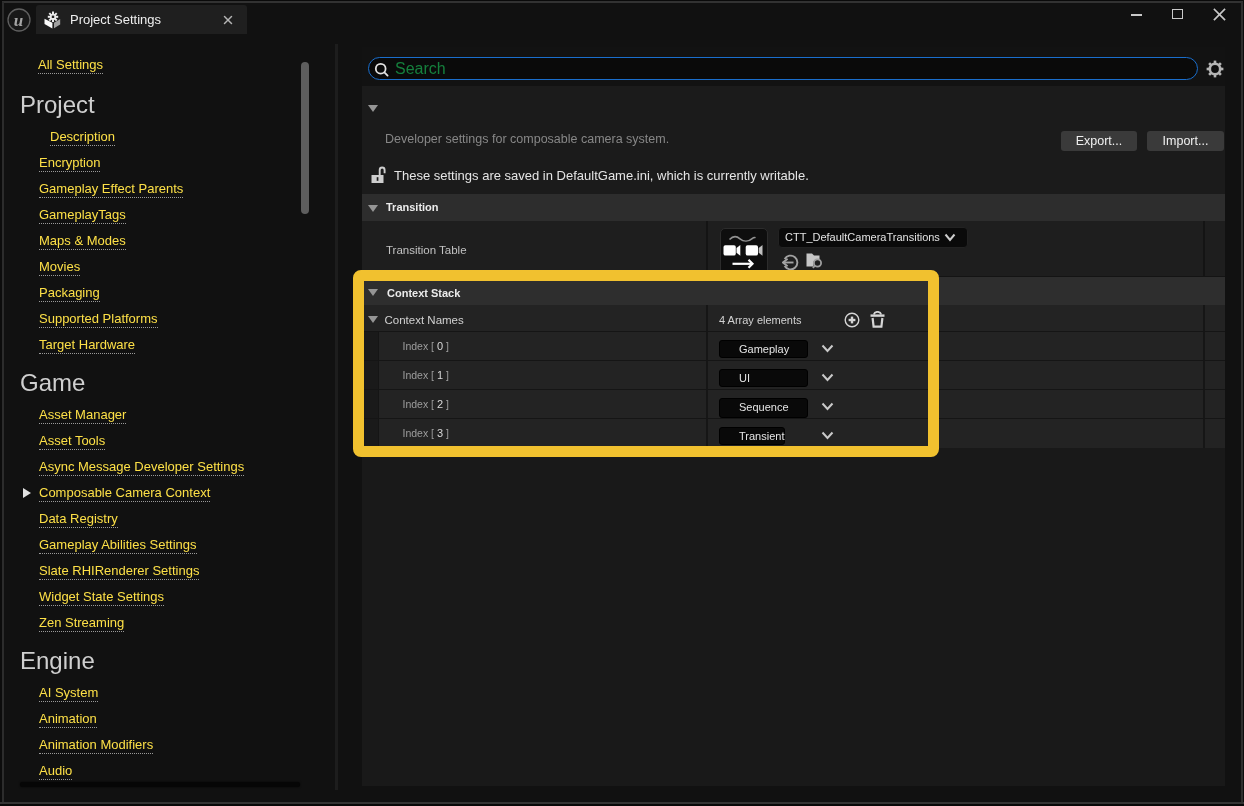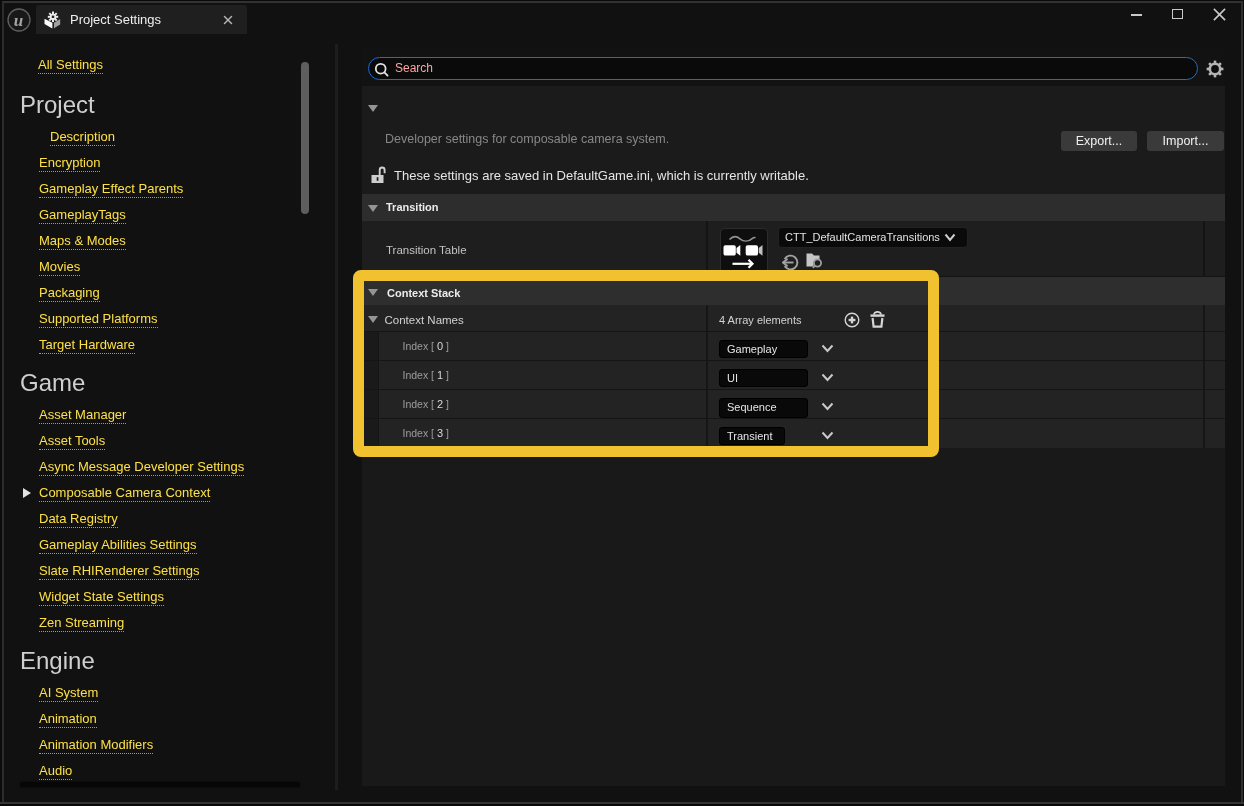--- a/index.html
+++ b/index.html
@@ -9,21 +9,21 @@
          background:#111111; }
   .abs { position:absolute; }
   .link { color:#fde047; font-size:13px; line-height:16px;
           border-bottom:1px dotted #9a9a9a; display:inline-block; white-space:nowrap; }
   .shead { color:#cfcfcf; font-size:24px; line-height:28px; white-space:nowrap; }
   .tri-d { width:0; height:0; border-left:5.5px solid transparent;
            border-right:5.5px solid transparent; border-top:7px solid #959595; }
   .row-label { font-size:11.5px; color:#c2c2c2; line-height:15px; white-space:nowrap; }
   .hdr-label { font-size:11px; font-weight:bold; color:#ececec; line-height:15px; white-space:nowrap; }
   .inbox { background:#090909; border:1px solid #000; border-radius:3px;
-           color:#e5e5e5; font-size:11px; line-height:16px; padding-left:7px; }
+           color:#e5e5e5; font-size:11px; line-height:16px; padding-left:19px; }
 </style>
 </head>
 <body>
 <div id="win">
 
   <svg class="abs" style="left:7px;top:8px" width="24" height="24" viewBox="0 0 24 24">
     <circle cx="12" cy="12" r="11" fill="#181818" stroke="#606060" stroke-width="1.3"></circle>
     <text x="11.5" y="18" font-family="Liberation Serif" font-style="italic" font-weight="bold" font-size="17" fill="#a5a5a5" text-anchor="middle">u</text>
   </svg>
 
@@ -98,21 +98,21 @@
   <div class="abs" style="left:362px;top:221px;width:863px;height:56px;background:#1e1e1e;border-bottom:1px solid #141414"></div>
   <div class="abs" style="left:362px;top:277px;width:863px;height:28px;background:#2e2e2e"></div>
   <div class="abs" style="left:362px;top:305px;width:863px;height:142.5px;background:#232323"></div>
   <div class="abs" style="left:362px;top:447.5px;width:863px;height:338.5px;background:#191919"></div>
 
   <div class="abs" style="left:368px;top:57px;width:830px;height:23px;background:#0a0a0a;border:1.5px solid #1a6ecc;border-radius:12px"></div>
   <svg class="abs" style="left:374px;top:61.5px" width="15" height="15" viewBox="0 0 15 15">
     <circle cx="6.7" cy="6.7" r="4.9" fill="none" stroke="#e2e2e2" stroke-width="1.8"></circle>
     <line x1="10.4" y1="10.4" x2="13.6" y2="13.6" stroke="#e2e2e2" stroke-width="1.8" stroke-linecap="round"></line>
   </svg>
-  <div class="abs" style="left:395px;top:57px;height:23px;line-height:23px;font-size:12px;color:#fca5a5">Search</div>
+  <div class="abs" style="left:395px;top:57px;height:23px;line-height:23px;font-size:16px;color:#15803d">Search</div>
   <svg class="abs" style="left:1206px;top:60px" width="18" height="18" viewBox="0 0 18 18">
     <g fill="#b5b5b5">
       <circle cx="9" cy="9" r="5.2" fill="none" stroke="#b5b5b5" stroke-width="2.6"></circle>
       <g stroke="#b5b5b5" stroke-width="2.6">
         <line x1="9" y1="0.6" x2="9" y2="3.4"></line>
           <line x1="9" y1="14.6" x2="9" y2="17.4"></line>
         <line x1="0.6" y1="9" x2="3.4" y2="9"></line>
           <line x1="14.6" y1="9" x2="17.4" y2="9"></line>
         <line x1="3.1" y1="3.1" x2="5" y2="5"></line>
           <line x1="13" y1="13" x2="14.9" y2="14.9"></line>

